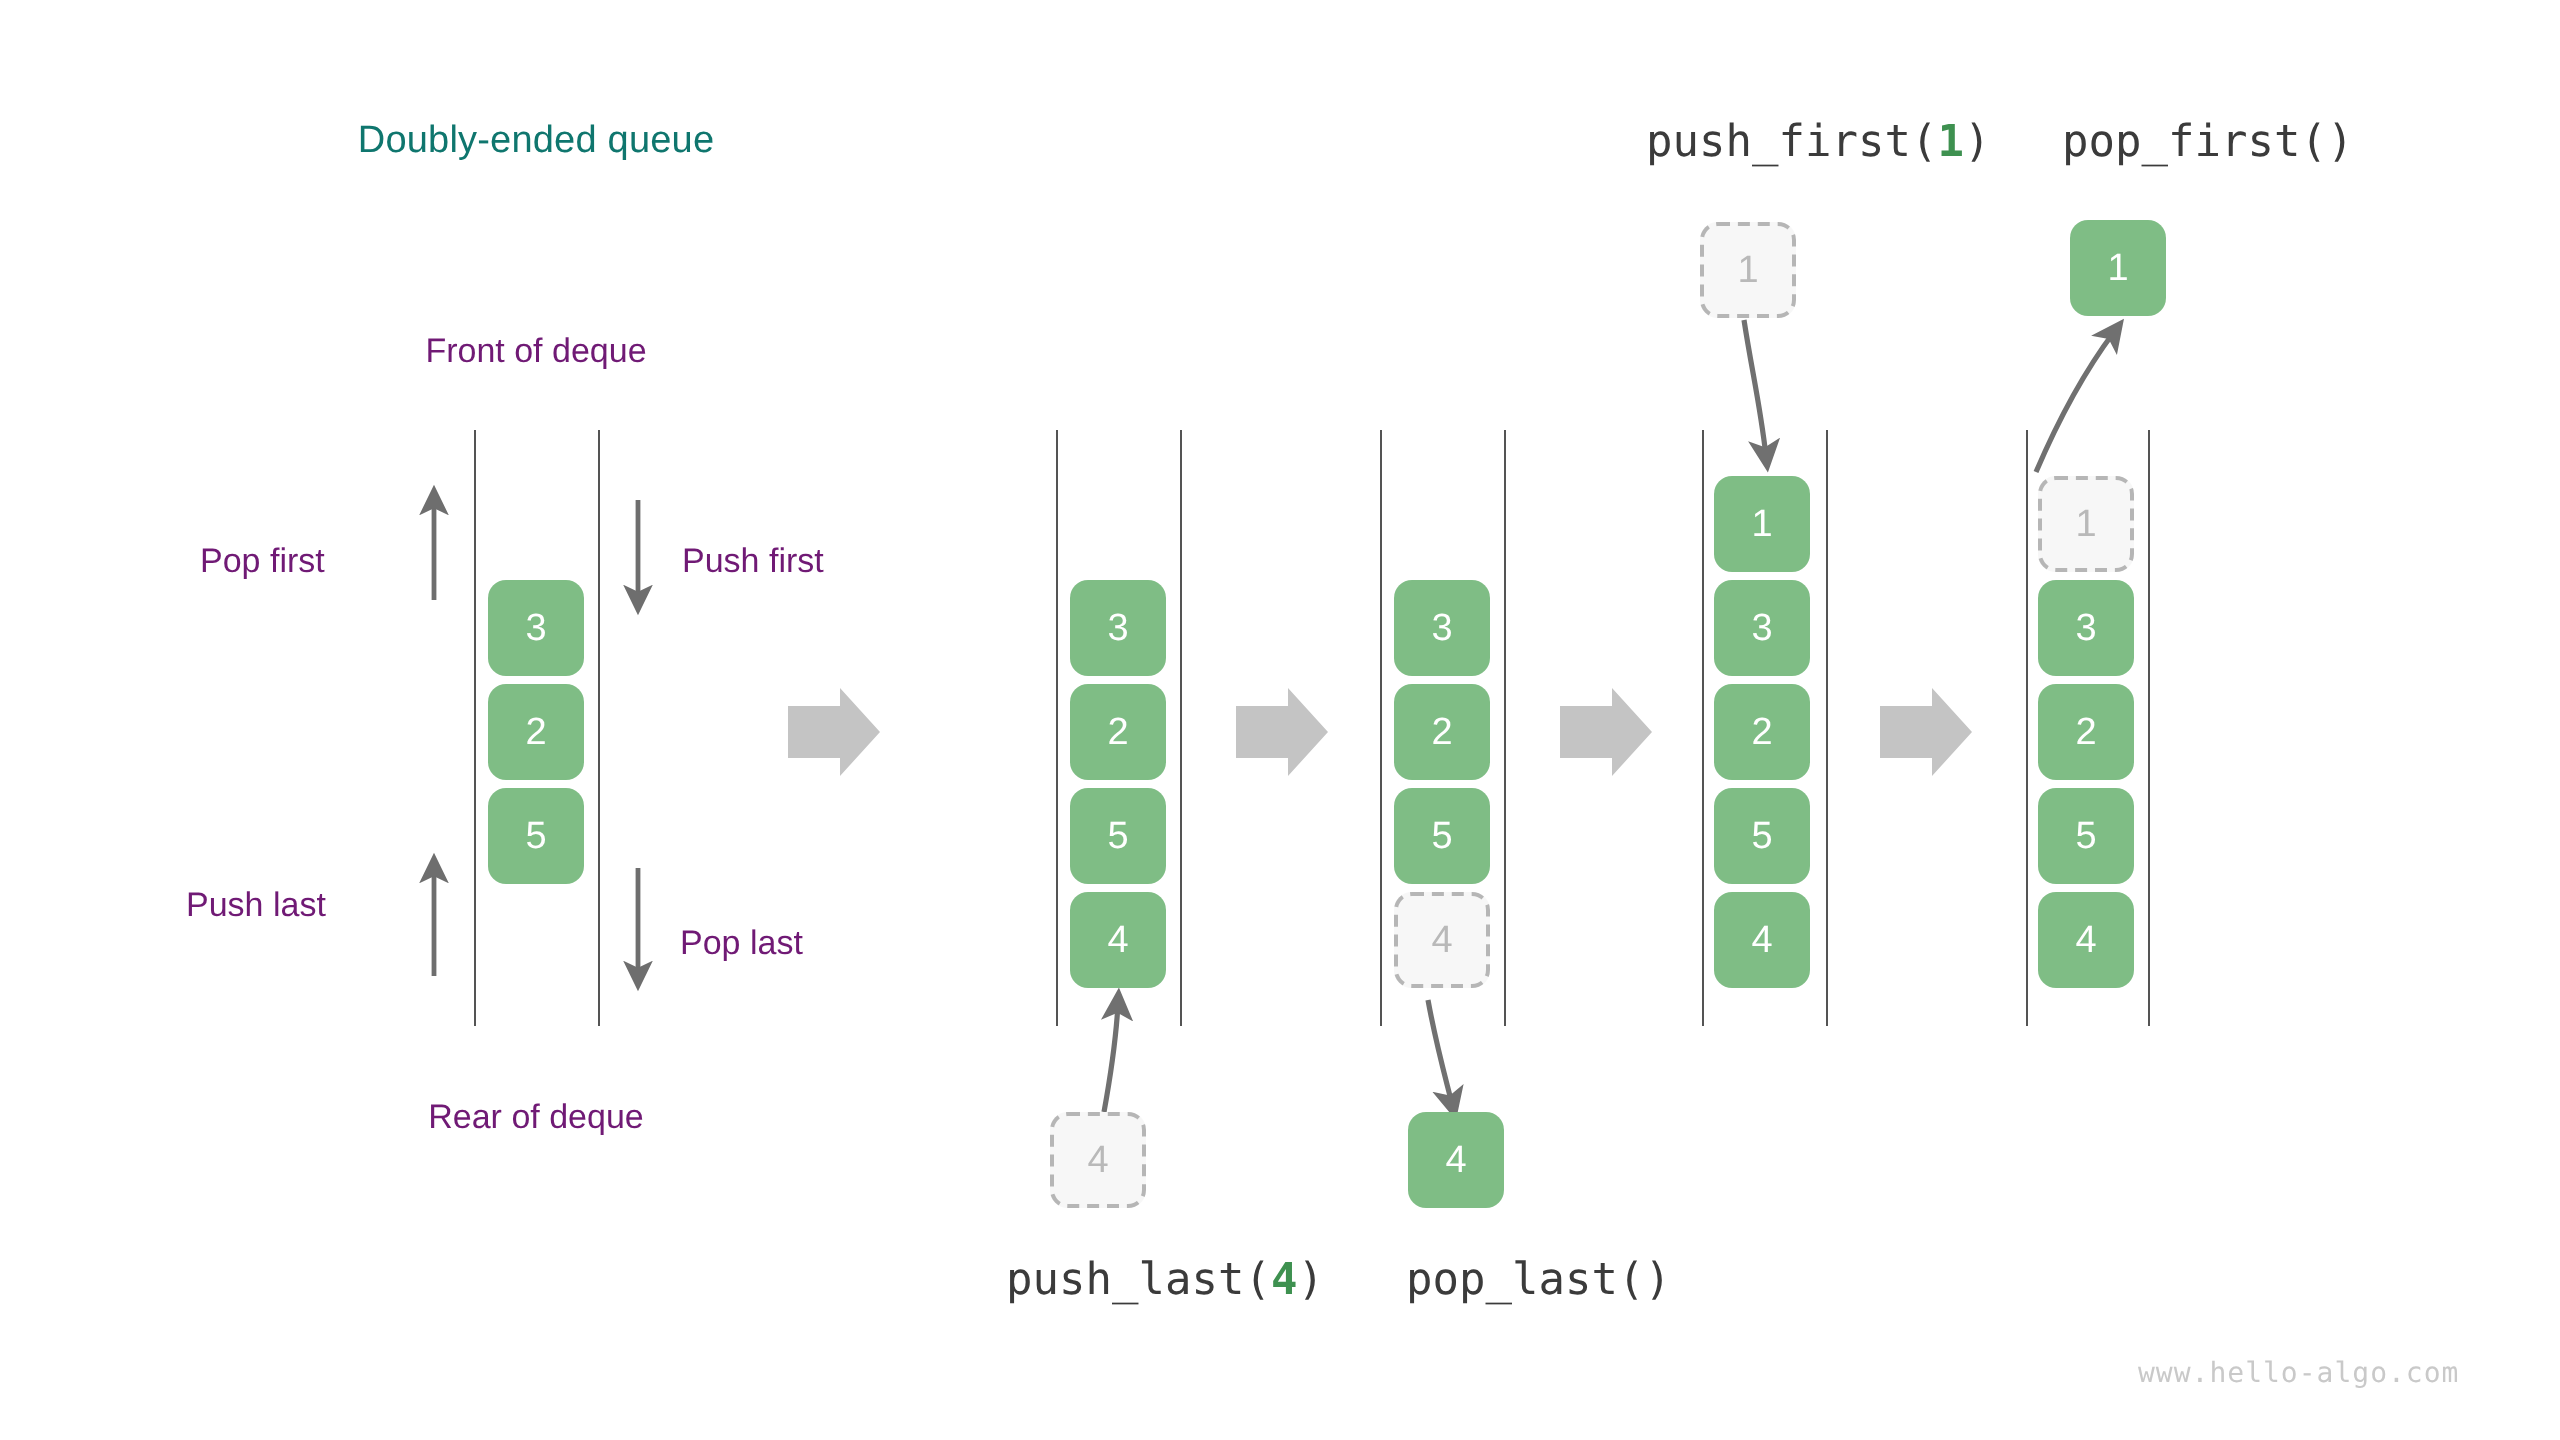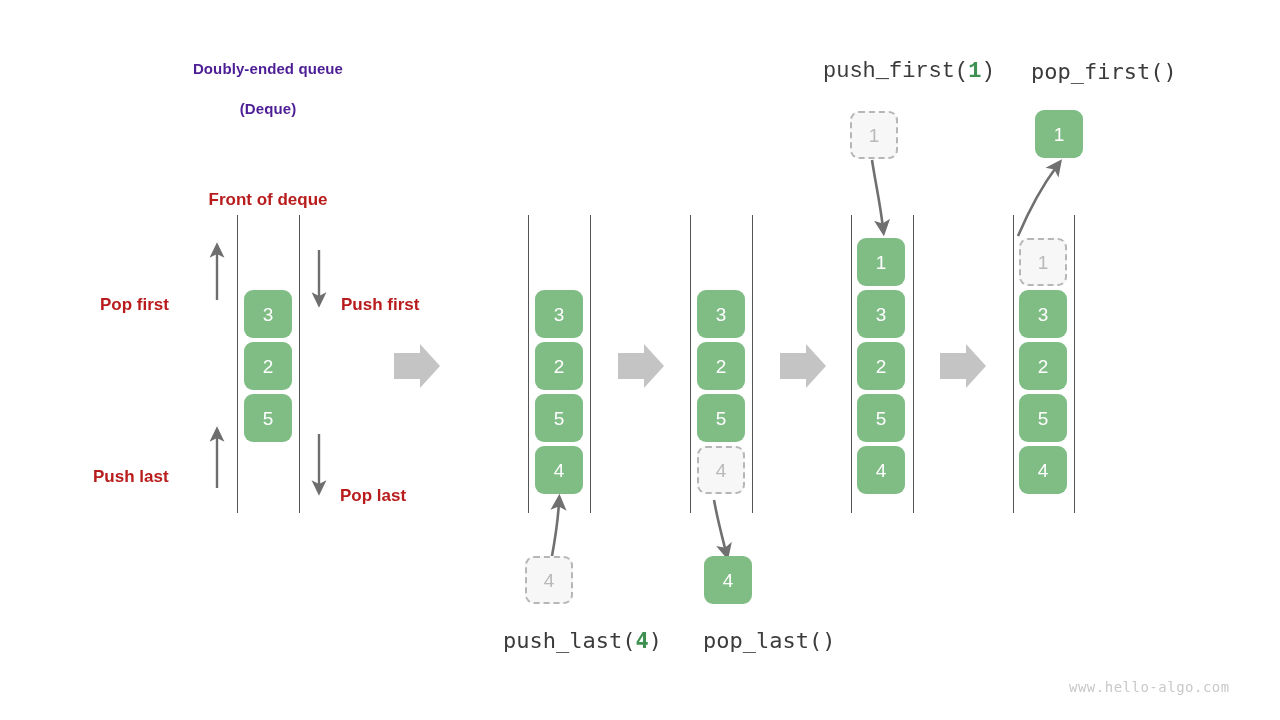--- a/index.html
+++ b/index.html
@@ -19,34 +19,33 @@
     position: absolute;
     left: 0; top: 0;
     width: 1280px;
     height: 720px;
   }
   .abs { position: absolute; }
 
   
   .title {
     font-family: "Liberation Sans", sans-serif;
-    font-weight: bold;
-    font-size: 15px;
-    color: #4c1d95;
+    font-weight: normal;
+    font-size: 19px;
+    color: #0f766e;
     text-align: center;
     white-space: nowrap;
     letter-spacing: 0.1px;
   }
   .bold-label {
     font-family: "Liberation Sans", sans-serif;
-    font-weight: bold;
+    font-weight: normal;
     font-size: 17px;
-    color: #b91c1c;
-    white-space: nowrap;
-    margin-top: 24px;
+    color: #701a75;
+    white-space: nowrap;
   }
   .mono-label {
     font-family: "DejaVu Sans Mono", "Liberation Mono", monospace;
     font-size: 22px;
     color: #3b3b3b;
     white-space: nowrap;
     letter-spacing: 0px;
   }
   .mono-label .arg {
     color: #3e9150;
@@ -137,23 +136,23 @@
     <path d="M552,556 C 556,534 558,520 559,502" stroke="#707070" stroke-width="2.6" fill="none" marker-end="url(#thinHead)"></path>
 
     <path d="M714,500 C 718,522 722,536 726,552" stroke="#707070" stroke-width="2.6" fill="none" marker-end="url(#thinHead)"></path>
 
     <path d="M872,160 C 876,186 880,202 883,228" stroke="#707070" stroke-width="2.6" fill="none" marker-end="url(#thinHead)"></path>
 
     <path d="M1018,236 C 1030,208 1042,186 1057,166" stroke="#707070" stroke-width="2.6" fill="none" marker-end="url(#thinHead)"></path>
   </svg>
 
   <div class="abs title" style="left:143px; top:60px; width:250px;">Doubly-ended queue</div>
-  <div class="abs title" style="left:143px; top:100px; width:250px;">(Deque)</div>
 
   <div class="abs bold-label" style="left:143px; top:166px; width:250px; text-align:center;">Front of deque</div>
+  <div class="abs bold-label" style="left:143px; top:549px; width:250px; text-align:center;">Rear of deque</div>
 
   <div class="abs bold-label" style="left:100px; top:271px;">Pop first</div>
   <div class="abs bold-label" style="left:341px; top:271px;">Push first</div>
   <div class="abs bold-label" style="left:93px; top:443px;">Push last</div>
   <div class="abs bold-label" style="left:340px; top:462px;">Pop last</div>
 
   <div class="rail" style="left:237px; top:215px; height:298px;"></div>
   <div class="rail" style="left:299px; top:215px; height:298px;"></div>
   <div class="node solid abs" style="left:244px; top:290px;">3</div>
   <div class="node solid abs" style="left:244px; top:342px;">2</div>
@@ -194,21 +193,21 @@
   <div class="node solid abs" style="left:1019px; top:446px;">4</div>
 
   <div class="abs mono-label" style="left:503px; top:628px;text-align:right;">
     <span>push_last(</span><span class="arg">4</span><span>)</span>
   </div>
 
   <div class="abs mono-label" style="left:703px; top:628px;">
     <span>pop_last()</span>
   </div>
 
-  <div class="abs mono-label" style="left:823px; top:59px;font-family:Liberation Mono, monospace;">
+  <div class="abs mono-label" style="left:823px; top:59px;">
     <span>push_first(</span><span class="arg">1</span><span>)</span>
   </div>
 
   <div class="abs mono-label" style="left:1031px; top:59px;">
     <span>pop_first()</span>
   </div>
 
   <div class="abs watermark" style="left:1069px; top:679px;">www.hello-algo.com</div>
 
 </div>

